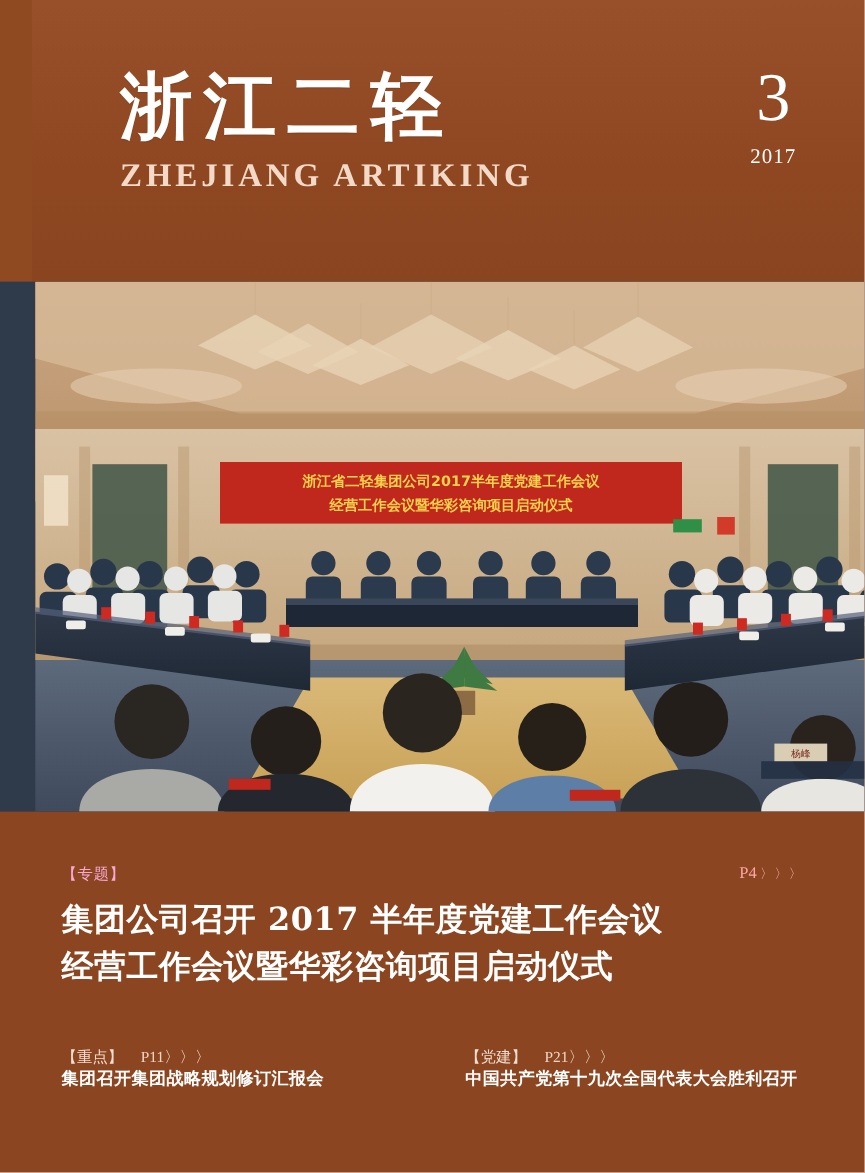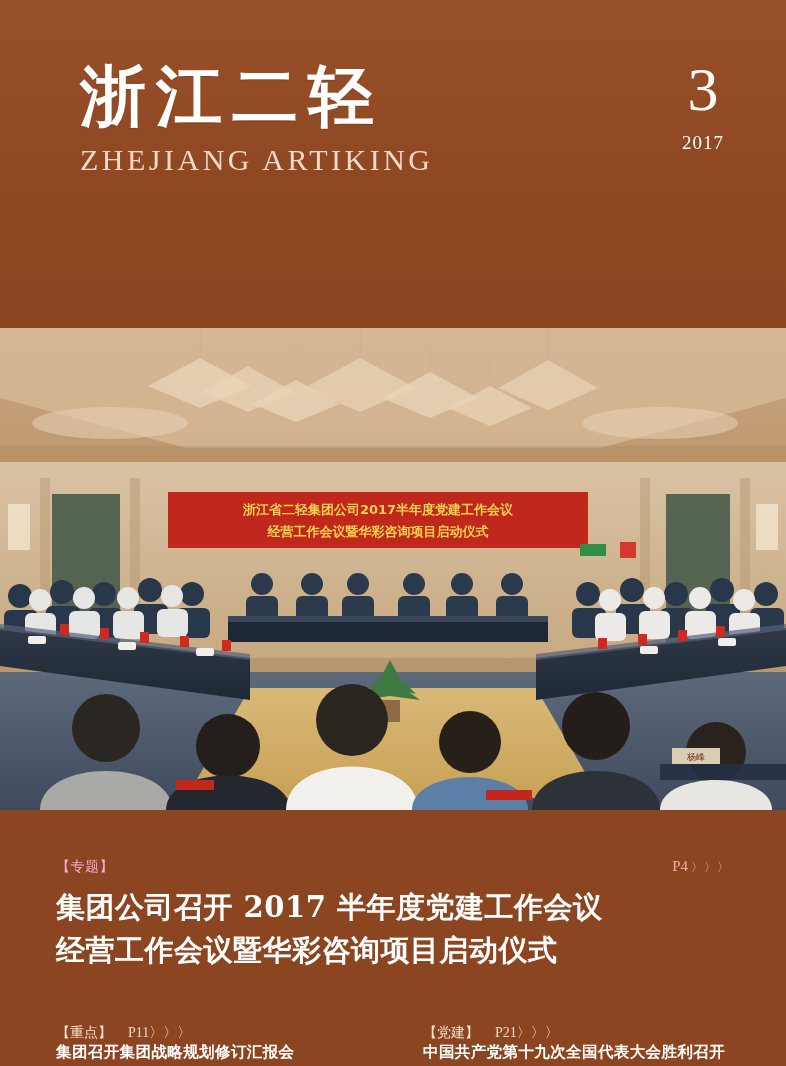--- a/index.html
+++ b/index.html
@@ -14,22 +14,23 @@
     position: relative;
     width: 786px;
     height: 1066px;
     overflow: hidden;
     background: #8f4a21;
   }
 
   
   .masthead {
     position: relative;
-    height: 328px;
+    height: 256px;
     background: linear-gradient(180deg, #97502a 0%, #8e4721 60%, #8a4520 100%);
+    margin-left: 29px;
   }
   .masthead-inner {
     position: absolute;
     left: 80px;
     top: 62px;
     right: 40px;
   }
   .zh-title {
     font-family: "DejaVu Serif", "Liberation Serif", serif;
     font-size: 66px;
@@ -39,21 +40,21 @@
     font-weight: 700;
     white-space: nowrap;
     text-shadow: 0 1px 1px rgba(0,0,0,0.12);
   }
   .en-title {
     margin-top: 12px;
     font-family: "Liberation Serif", "DejaVu Serif", serif;
     font-size: 30px;
     letter-spacing: 3.5px;
     color: #f3d9c7;
-    font-weight: 400;
+    font-weight: 700;
     white-space: nowrap;
   }
   .issue-block {
     position: absolute;
     right: 62px;
     top: 58px;
     text-align: center;
     color: #ffffff;
   }
   .issue-num {
@@ -68,20 +69,21 @@
     font-size: 19px;
     letter-spacing: 1px;
   }
 
   
   .photo {
     position: relative;
     height: 482px;
     overflow: hidden;
     background: #2f3a4a;
+    padding-left: 32px;
   }
   .photo svg { display: block; width: 786px; height: 482px; }
 
   
   .contents {
     position: relative;
     height: 328px;
     background: #8b4621;
     padding: 48px 56px 0 56px;
     box-sizing: border-box;

